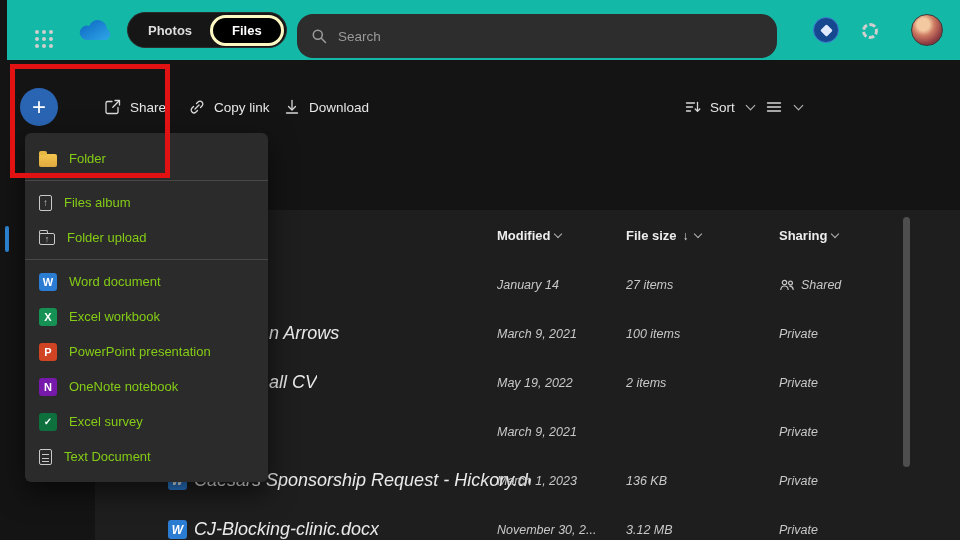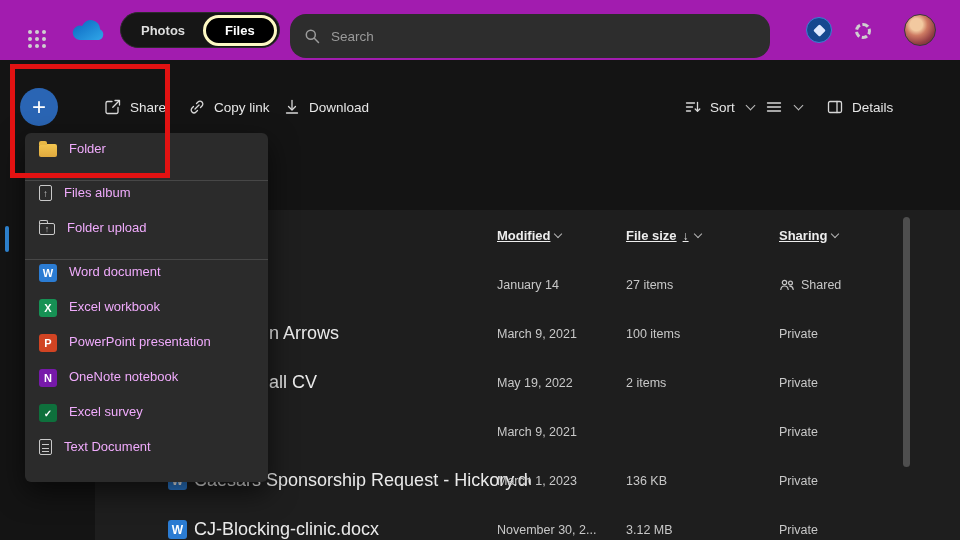--- a/index.html
+++ b/index.html
@@ -5,21 +5,21 @@
   html,body{margin:0;padding:0;}
   body{
     width:960px;height:540px;position:relative;overflow:hidden;
     background:#141414;color:#e8e8e8;
     font-family:"Liberation Sans",sans-serif;
     -webkit-font-smoothing:antialiased;
   }
   button{background:none;border:none;color:inherit;font:inherit;cursor:pointer;padding:0;}
 
   
-  .topbar{position:absolute;top:0;left:0;right:0;height:60px;background:#a21caf;z-index:10;}
+  .topbar{position:absolute;top:0;left:7px;right:0;height:60px;background:#14b8a6;z-index:10;}
   .waffle{position:absolute;left:28px;top:22px;width:20px;height:20px;}
   .waffle i{display:block;width:4px;height:4px;border-radius:50%;background:#cfcfcf;
     box-shadow:7px 0 #cfcfcf,14px 0 #cfcfcf,0 7px #cfcfcf,7px 7px #cfcfcf,14px 7px #cfcfcf,0 14px #cfcfcf,7px 14px #cfcfcf,14px 14px #cfcfcf;}
   .cloud{position:absolute;left:70px;top:19px;}
   .toggle{position:absolute;left:120px;top:12px;height:36px;display:flex;align-items:center;
     background:#161616;border:1px solid #2c2c2c;border-radius:999px;padding:2px;box-sizing:border-box;}
   .seg{padding:6px 18px;border-radius:999px;font-size:13px;font-weight:700;color:#dedede;}
   .seg.active{background:#000;border:3px solid #fef9c3;color:#fff;padding:5px 19px;}
   .search{position:absolute;left:290px;top:14px;width:480px;height:44px;background:#2d2d2d;
     border-radius:16px;display:flex;align-items:center;gap:9px;padding:0 14px;box-sizing:border-box;}
@@ -43,43 +43,43 @@
     color:#e6e6e6;font-size:13.5px;white-space:nowrap;}
   .ic{stroke:#d8d8d8;fill:none;stroke-width:1.3;stroke-linecap:round;stroke-linejoin:round;}
   .chev{width:6px;height:6px;border-right:1.5px solid #bdbdbd;border-bottom:1.5px solid #bdbdbd;
     transform:rotate(45deg);margin-left:4px;margin-top:-4px;display:inline-block;}
 
   
   .panel{position:absolute;left:95px;top:210px;right:0;bottom:0;background:#1e1e1e;
     border-radius:10px 0 0 0;z-index:1;}
   .thead{position:relative;height:50px;}
   .hcell{position:absolute;top:0;bottom:0;display:flex;align-items:center;gap:5px;
-    font-size:13px;font-weight:700;color:#ededed;text-decoration:underline;}
+    font-size:13px;font-weight:700;color:#ededed;}
   .c-mod{left:402px;width:125px;}
   .c-size{left:531px;width:115px;}
   .c-share{left:684px;width:130px;}
   .sort-arrow::before{content:"\2193";color:#dcdcdc;font-size:12px;margin:0 1px;}
   .hchev{width:5px;height:5px;border-right:1.4px solid #b5b5b5;border-bottom:1.4px solid #b5b5b5;
     transform:rotate(45deg);margin-top:-3px;display:inline-block;}
-  .row{position:relative;height:49px;}
+  .row{position:relative;height:49px;font-style:italic;}
   .c-name{position:absolute;left:73px;top:0;bottom:0;right:430px;display:flex;align-items:center;gap:7px;overflow:hidden;}
   .name{font-size:18px;color:#eaeaea;white-space:nowrap;overflow:hidden;}
   .name.peek{margin-left:75px;}
   .cell{position:absolute;top:0;bottom:0;display:flex;align-items:center;gap:6px;
     font-size:12.5px;color:#c8c8c8;white-space:nowrap;}
   .ppl{stroke:#c6c6c6;fill:none;stroke-width:1.2;stroke-linecap:round;flex:none;}
   .scrollbar{position:absolute;right:50px;top:2px;bottom:0;width:7px;}
   .thumb{position:absolute;top:5px;left:0;width:7px;height:250px;border-radius:4px;background:#4e4e4e;}
   .rail-ind{position:absolute;left:5px;top:226px;width:4px;height:26px;border-radius:3px;background:#2f86d6;z-index:3;}
 
   
   .menu{position:absolute;left:25px;top:133px;width:243px;background:#2b2b2b;border-radius:6px;
     box-shadow:0 10px 28px rgba(0,0,0,.6);padding:8px 0;z-index:40;}
-  .menu-item{height:35px;display:flex;gap:12px;padding:0 14px;
-    font-size:13px;color:#f0abfc;cursor:pointer;}
+  .menu-item{height:35px;display:flex;align-items:center;gap:12px;padding:0 14px;
+    font-size:13px;color:#84cc16;cursor:pointer;}
   .menu-divider{height:1px;background:#474747;margin:4px 0;}
 
   
   .mi{width:18px;height:18px;position:relative;display:inline-flex;align-items:center;justify-content:center;
     flex:none;border-radius:3px;font-weight:700;font-size:11px;color:#fff;box-sizing:border-box;}
   .mi.folder{background:linear-gradient(#f4c64f,#dfa93e);height:13px;margin-top:3px;border-radius:2px;}
   .mi.folder::before{content:"";position:absolute;top:-3px;left:0;width:8px;height:4px;background:#e8b845;border-radius:2px 2px 0 0;}
   .mi.file-upload{width:13px;height:16px;border:1.3px solid #c9c9c9;border-radius:2px;background:transparent;}
   .mi.file-upload::after{content:"\2191";color:#c9c9c9;font-size:10px;}
   .mi.folder-upload{width:16px;height:12px;border:1.3px solid #c9c9c9;border-radius:2px;background:transparent;margin-top:3px;}
@@ -190,27 +190,20 @@
 
   <button class="tb" style="left:765px">
     <svg class="ic" width="18" height="18" viewBox="0 0 18 18">
       <path d="M2.5 5h13"></path>
         <path d="M2.5 9h13"></path>
         <path d="M2.5 13h13"></path>
     </svg>
     <i class="chev"></i>
   </button>
 
-  <button class="tb" style="left:826px">
-    <svg class="ic" width="18" height="18" viewBox="0 0 18 18">
-      <rect x="2.5" y="3.5" width="13" height="11" rx="1.5"></rect>
-        <path d="M11 3.5v11"></path>
-    </svg>
-    <span>Details</span>
-  </button>
 </div>
 
 <div class="rail-ind"></div>
 
 <main class="panel">
   <div class="thead">
     <div class="hcell c-mod">
       <span>Modified</span>
       <i class="hchev"></i>
     </div>

